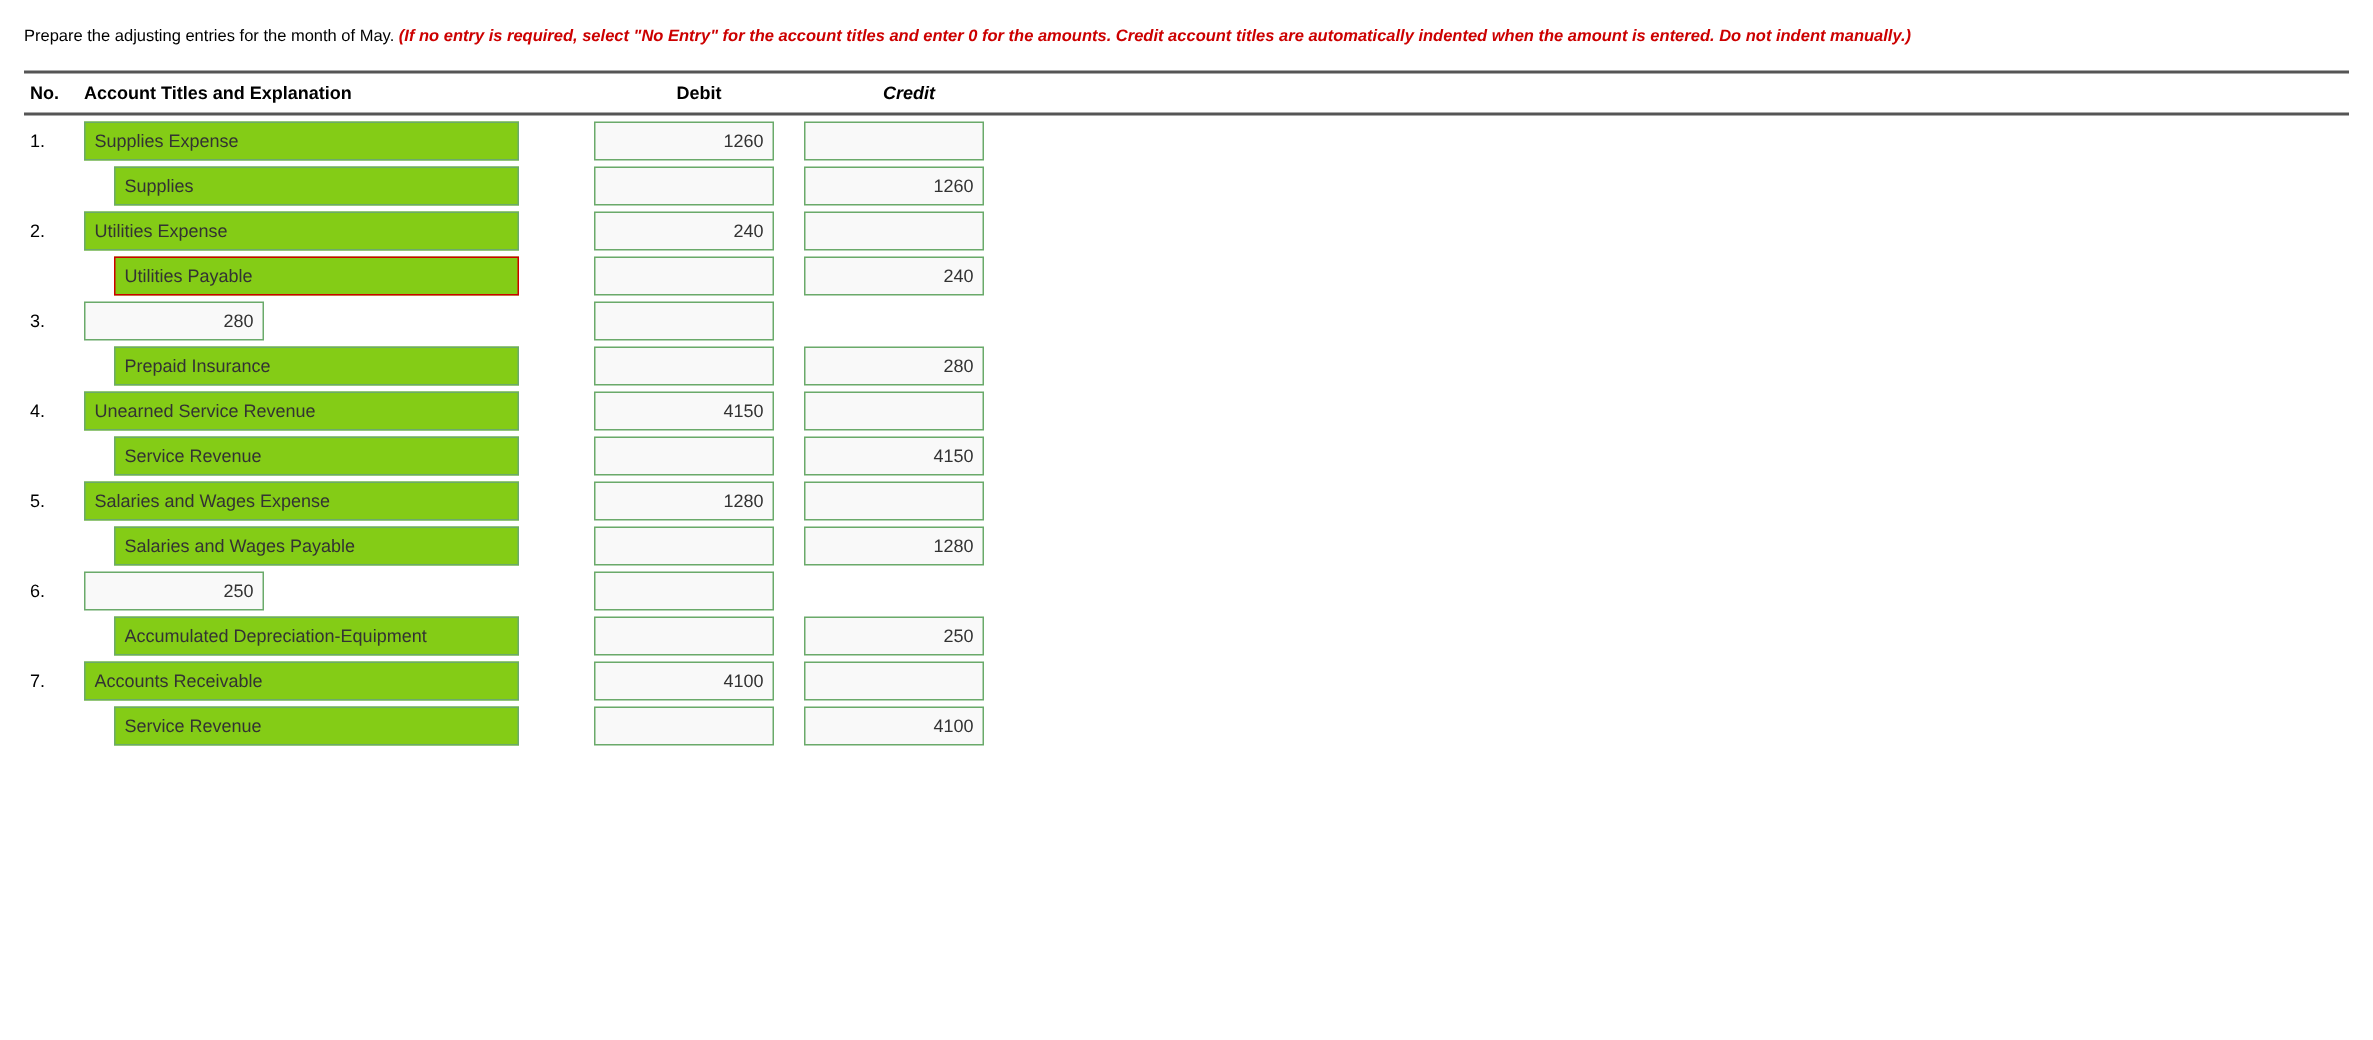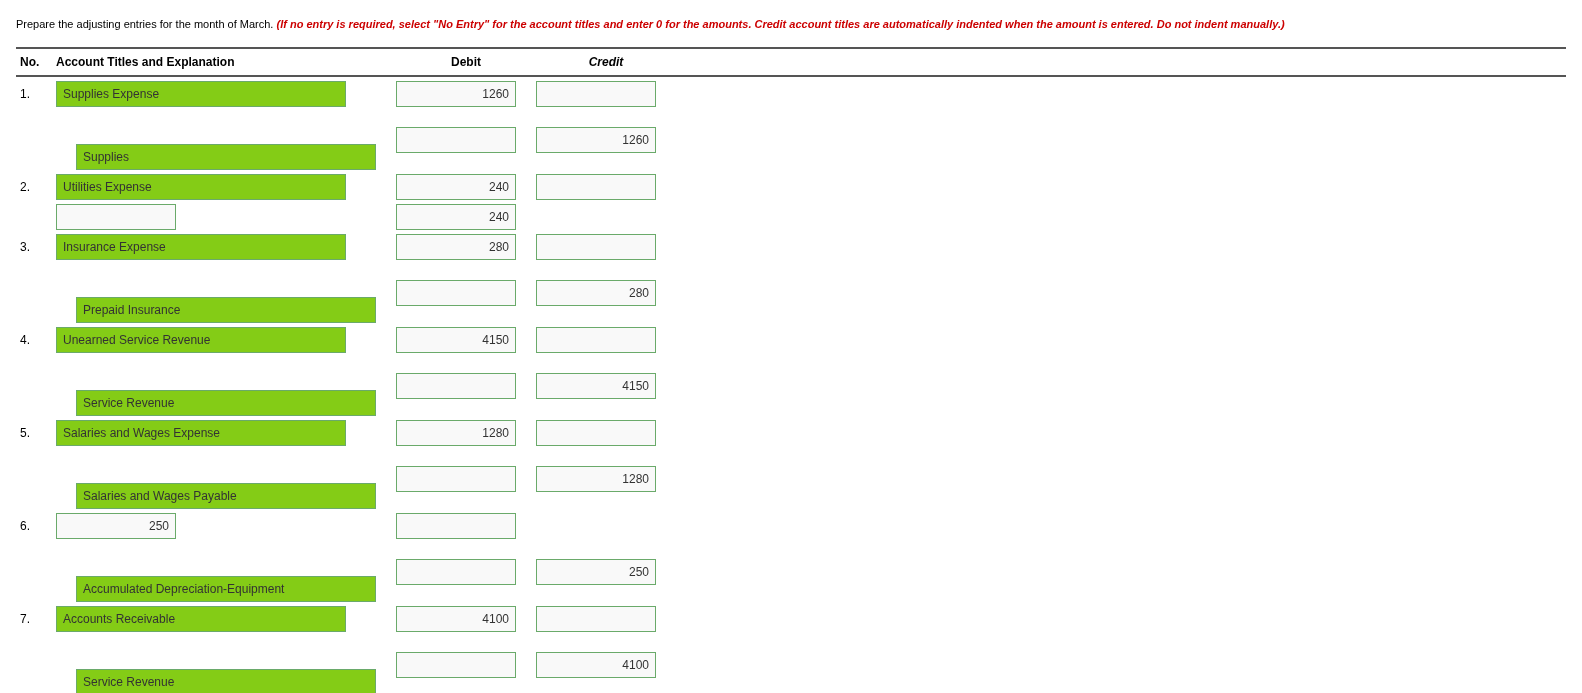--- a/index.html
+++ b/index.html
@@ -60,22 +60,21 @@
       width: 290px;
       height: 26px;
       border: 1px solid #6aaa6a;
       background: #84cc16;
       padding: 2px 6px;
       font-size: 12px;
       color: #333;
     }
     .entry-row .col-account input.indented {
       margin-left: 20px;
-      width: 300px;
-      margin-top: 33px;
+      width: 270px;
     }
     .entry-row .col-account input.red-border {
       border: 1px solid #cc0000;
     }
     .entry-row .col-debit input,
     .entry-row .col-credit input {
       width: 120px;
       height: 26px;
       border: 1px solid #6aaa6a;
       background: #f9f9f9;
@@ -88,21 +87,21 @@
     .entry-row .col-credit {
       display: flex;
       align-items: center;
       justify-content: flex-start;
     }
   </style>
 </head>
 <body>
 
 <p class="instruction">
-  <span class="normal">Prepare the adjusting entries for the month of March.</span>
+  <span class="normal">Prepare the adjusting entries for the month of May.</span>
   <span class="italic-red">(If no entry is required, select "No Entry" for the account titles and enter 0 for the amounts. Credit account titles are automatically indented when the amount is entered. Do not indent manually.)</span>
 </p>
 
 <div class="table-header">
   <div class="col-no">No.</div>
   <div class="col-account">Account Titles and Explanation</div>
   <div class="col-debit">Debit</div>
   <div class="col-credit">Credit</div>
 </div>
 
@@ -135,32 +134,32 @@
         <div class="col-account"><input type="text" value="Utilities Expense" style=""></div>
         <div class="col-debit">
           <input type="text" value="240" style="">
         </div>
         <div class="col-credit">
           <input type="text" style="">
         </div>
       </div>
       <div class="entry-row">
         <div class="col-no"></div>
+        <div class="col-account"><input type="text" class="indented red-border" value="Utilities Payable" style=""></div>
         <div class="col-debit">
           <input type="text" style="">
         </div>
         <div class="col-credit">
           <input type="text" value="240" style="">
         </div>
       </div>
     </div>
     <div class="entry-group">
       <div class="entry-row">
         <div class="col-no">3.</div>
-        <div class="col-account"><input type="text" value="Insurance Expense" style=""></div>
         <div class="col-debit">
           <input type="text" value="280" style="">
         </div>
         <div class="col-credit">
           <input type="text" style="">
         </div>
       </div>
       <div class="entry-row">
         <div class="col-no"></div>
         <div class="col-account"><input type="text" class="indented" value="Prepaid Insurance" style=""></div>

